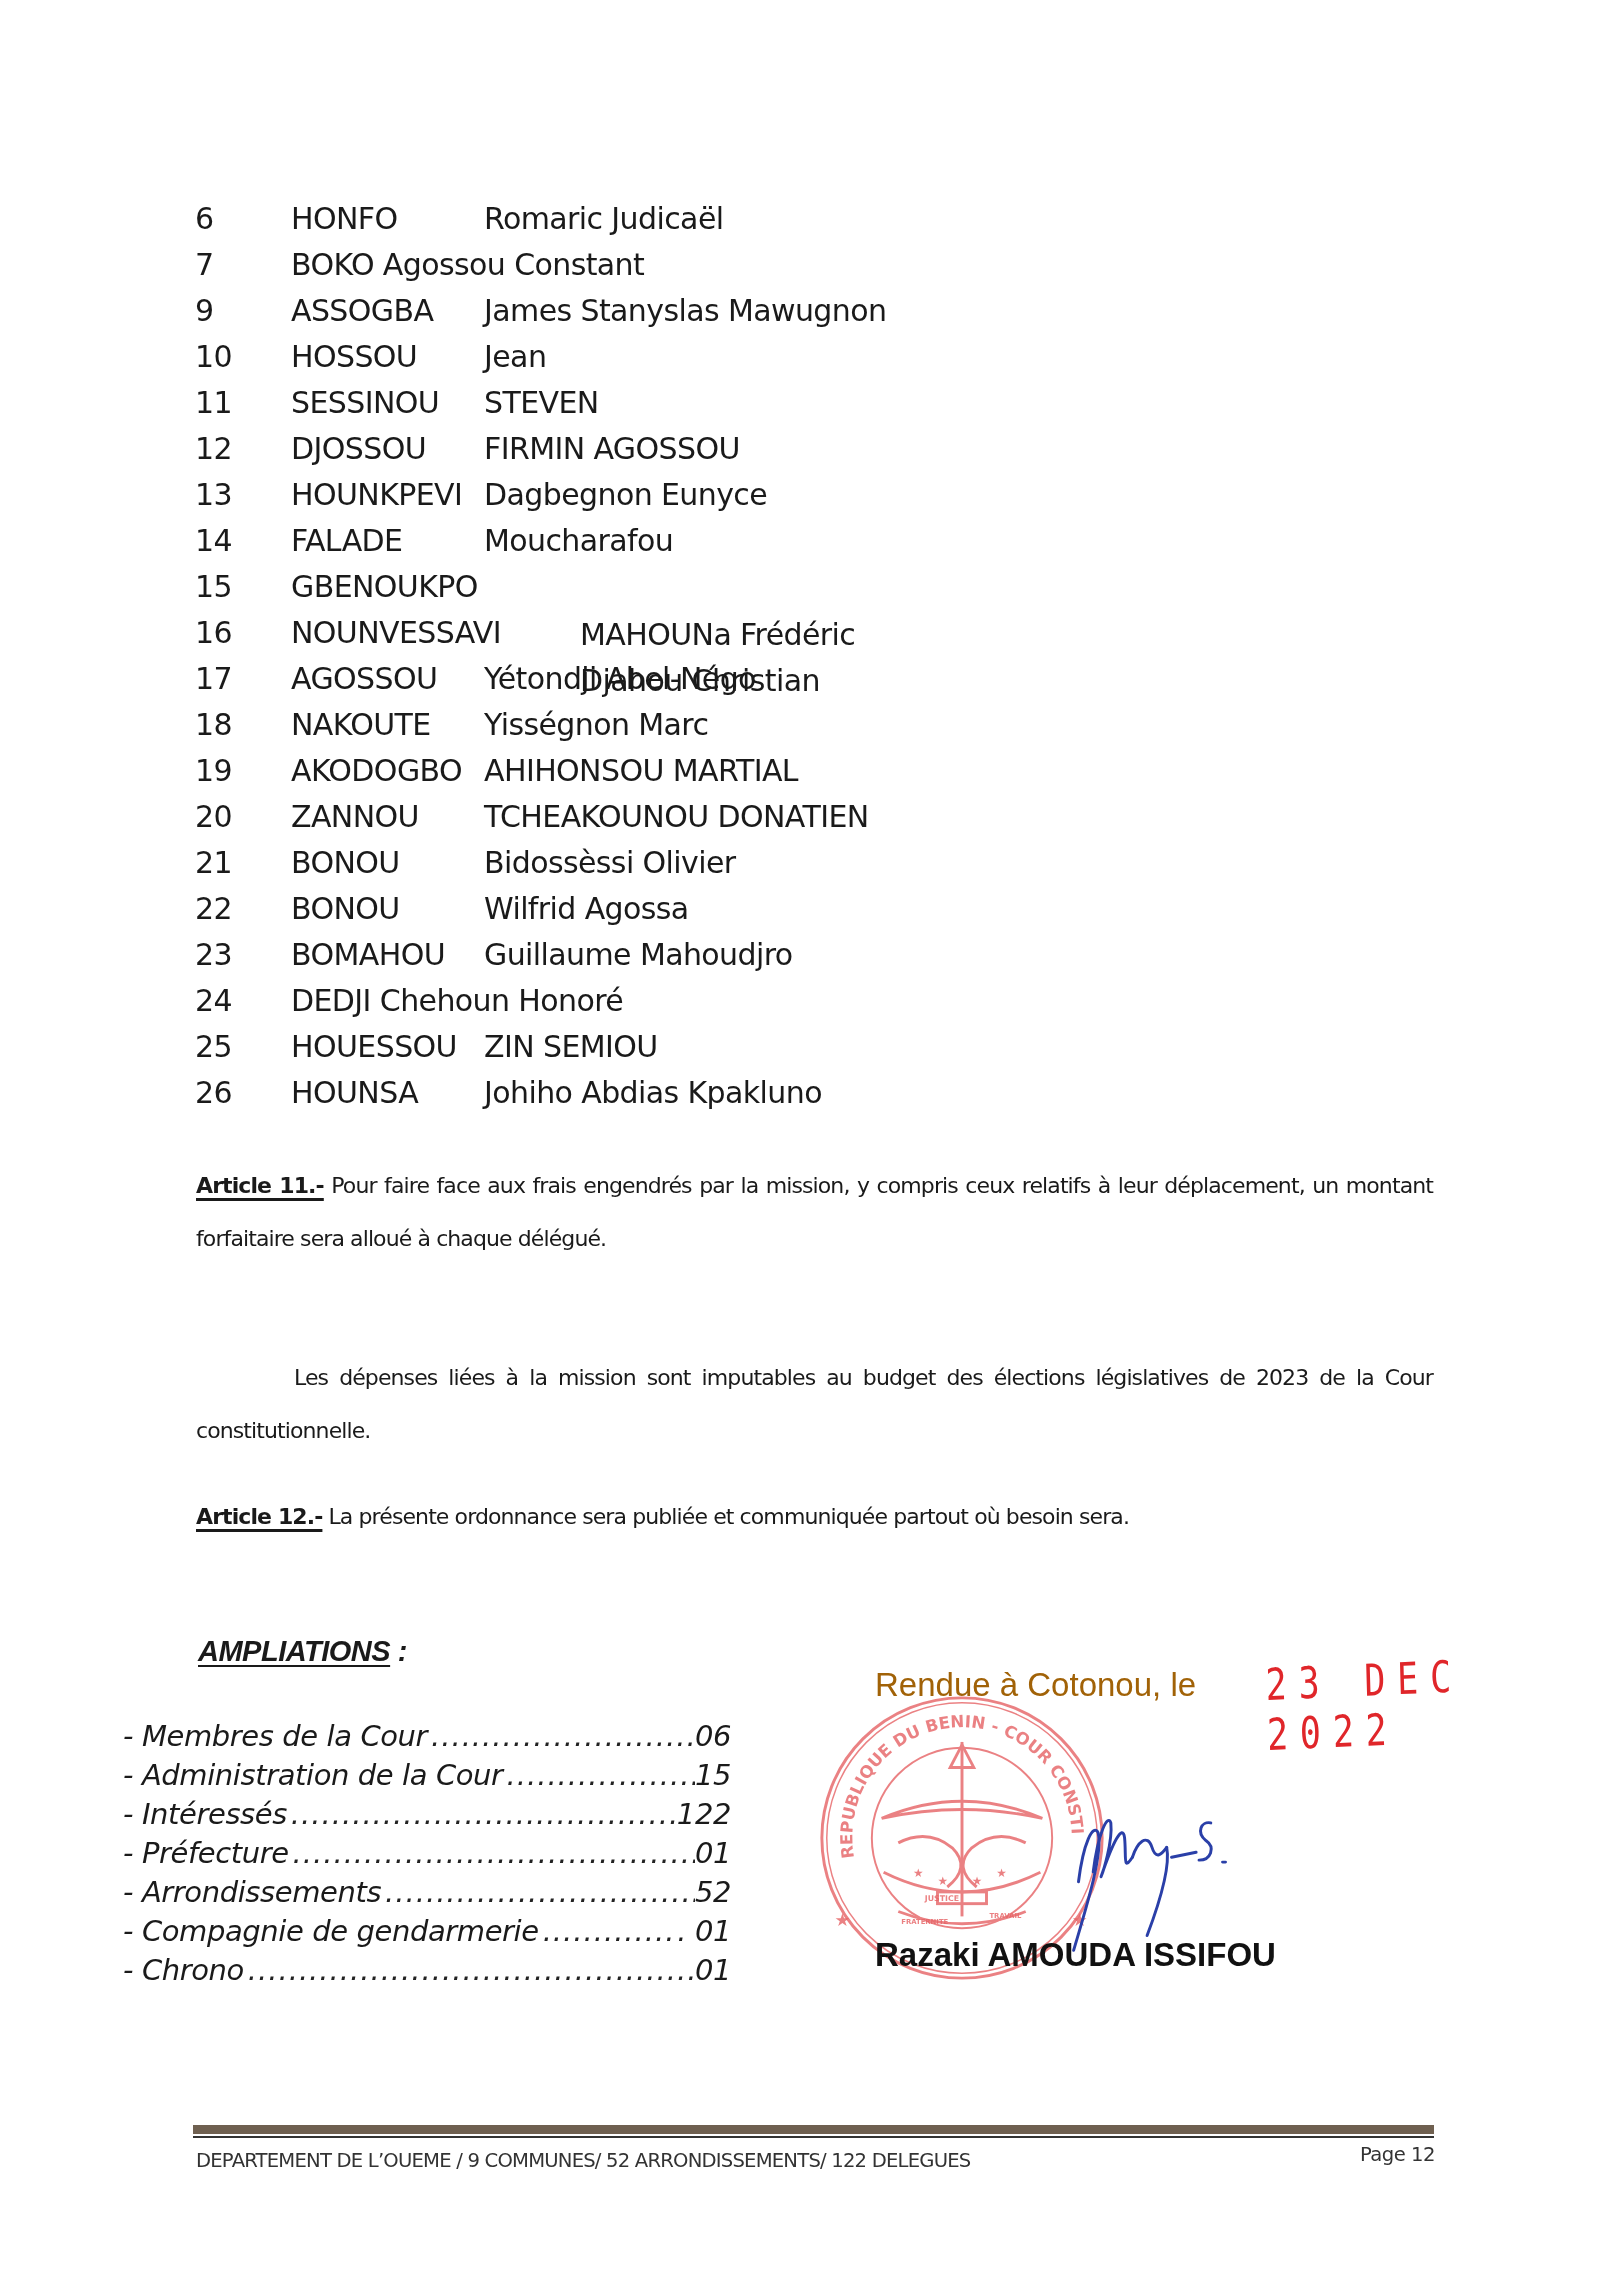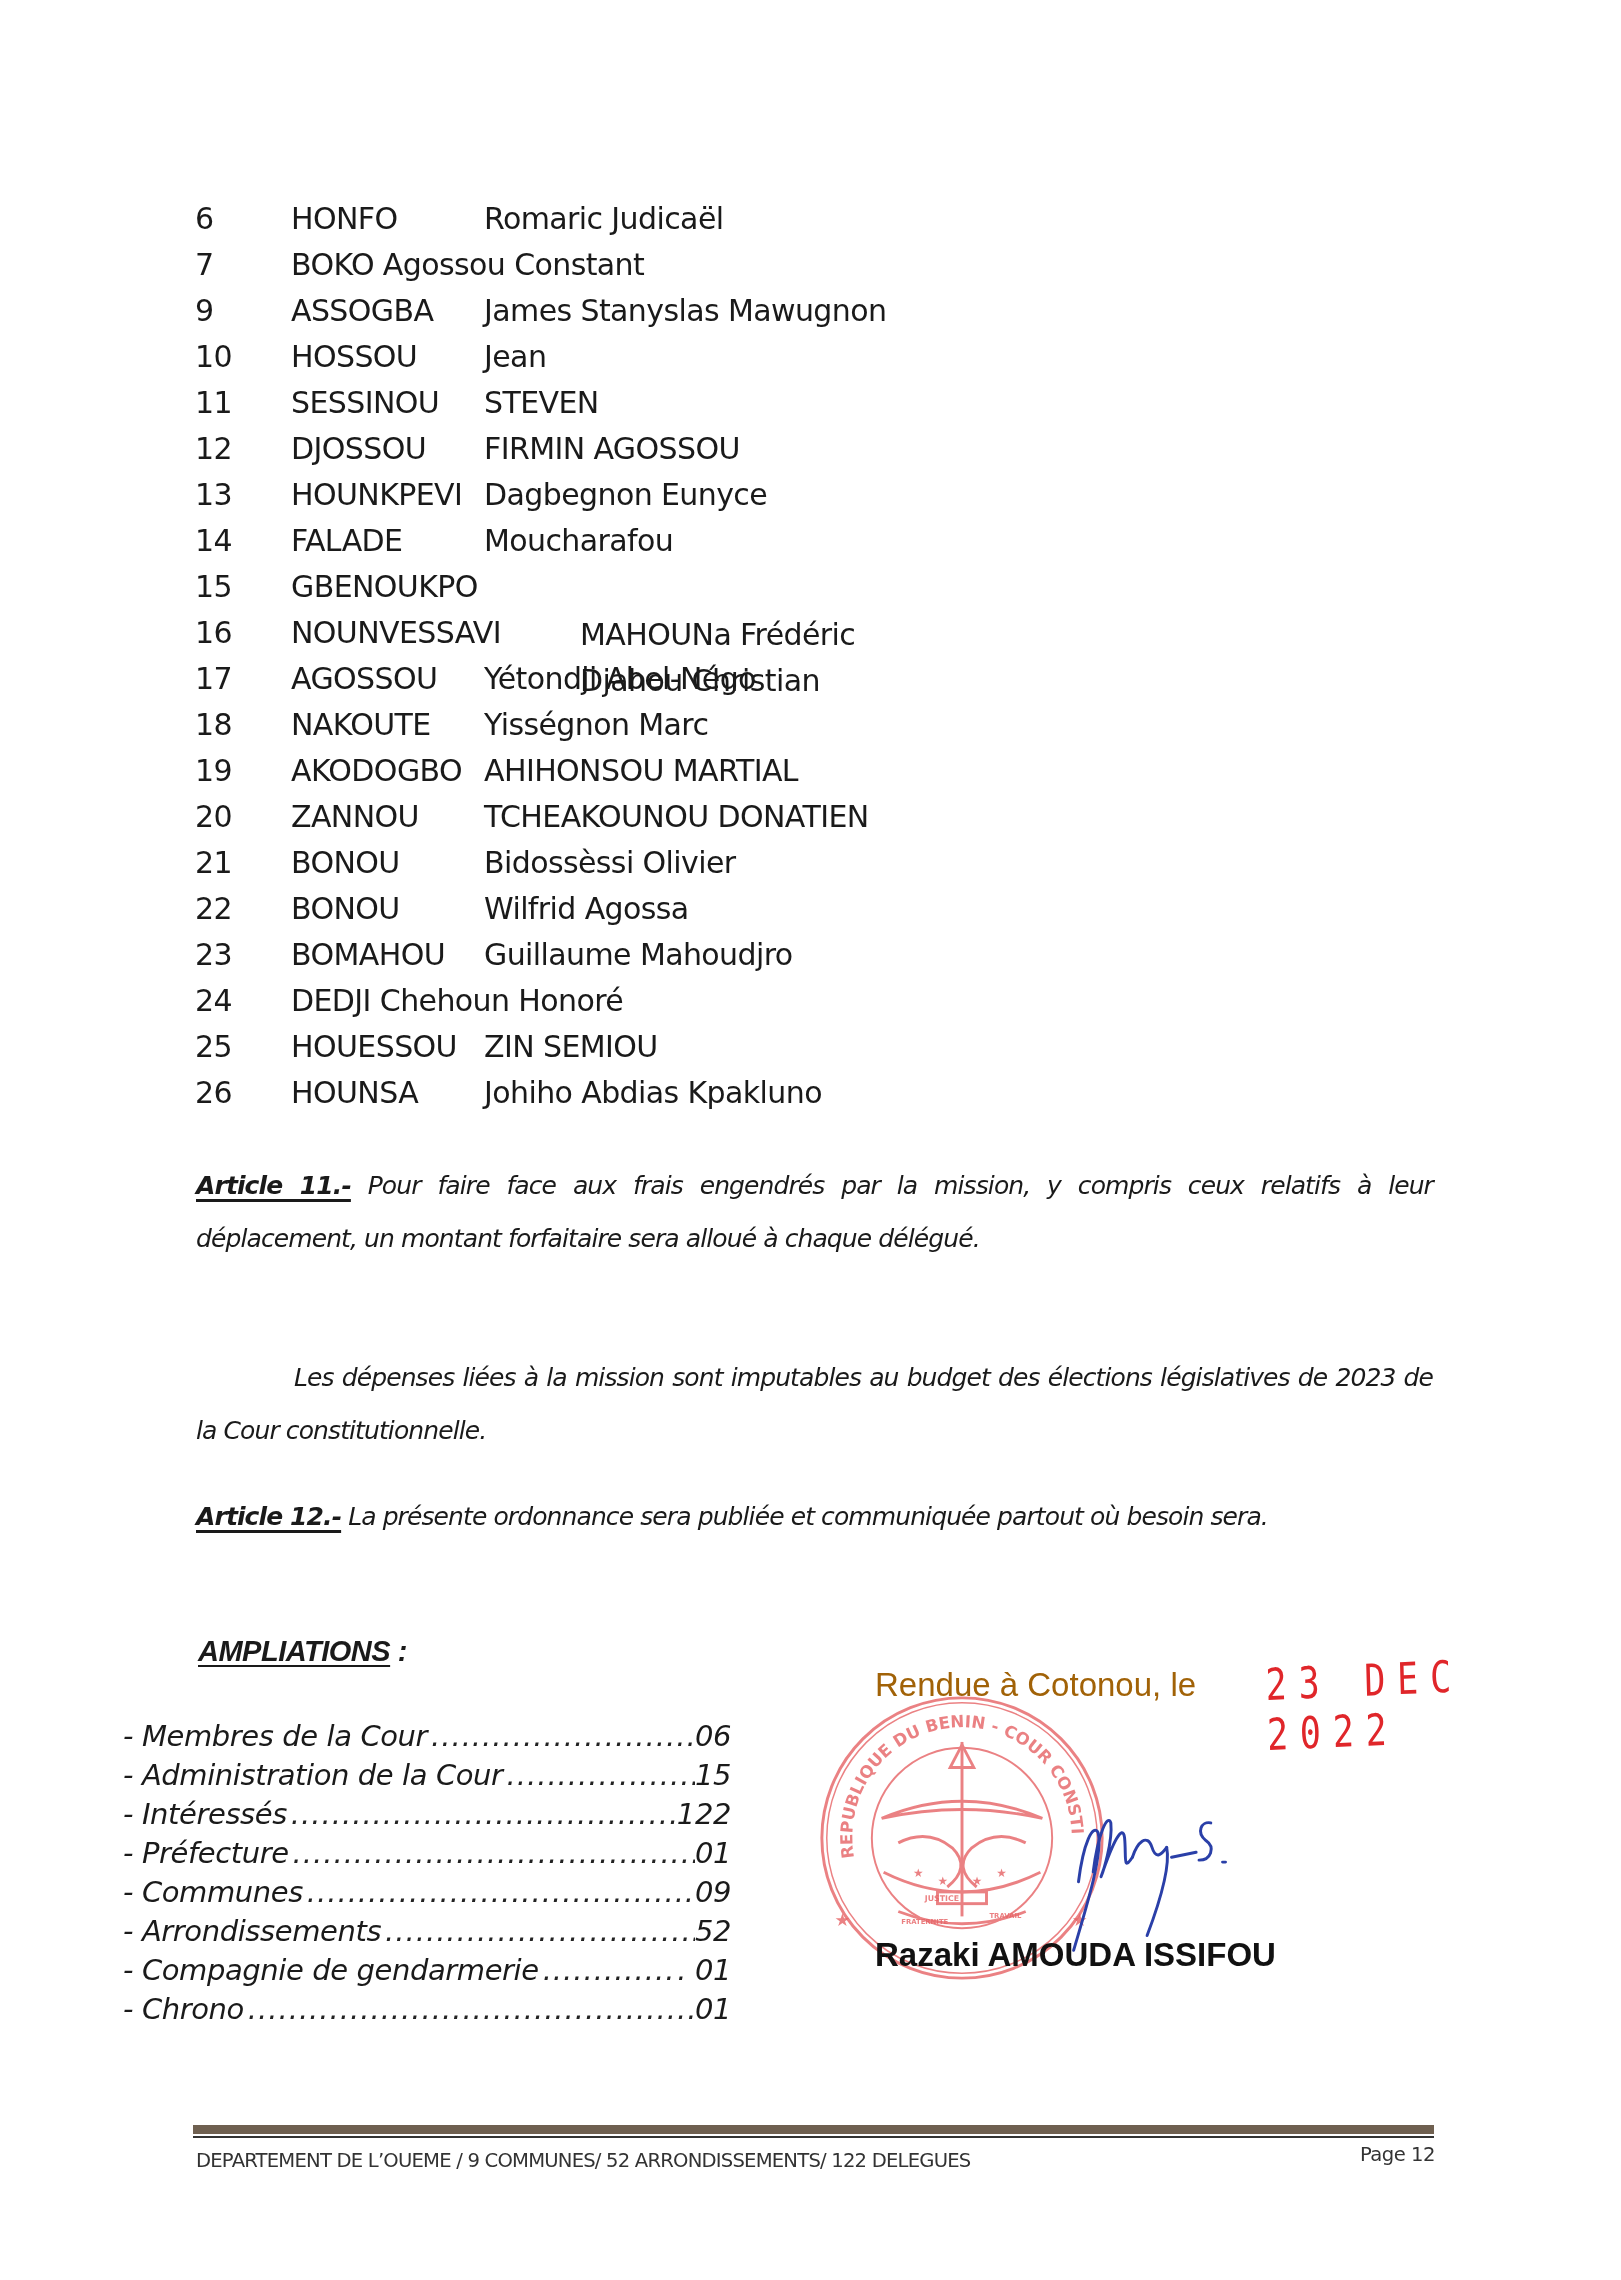--- a/index.html
+++ b/index.html
@@ -11,21 +11,21 @@
   .list { position: absolute; left: 195px; top: 196px; width: 980px; }
   .row { position: relative; height: 46px; font-family: "DejaVu Sans", sans-serif;
          font-size: 30px; line-height: 46px; white-space: nowrap; letter-spacing: -0.6px; }
   .row .num { position: absolute; left: 0; }
   .row .last { position: absolute; left: 96px; }
   .row .first { position: absolute; left: 289px; }
   .row.wide .first { position: absolute; left: 385px; margin-top: 48px; }
 
   
   .article { position: absolute; left: 196px; width: 1237px; font-family: "DejaVu Sans", sans-serif;
-             font-size: 25px; line-height: 53px; text-align: justify; letter-spacing: -0.9px; font-style: italic; }
+             font-size: 22px; line-height: 53px; text-align: justify; letter-spacing: -0.9px; }
   .article .lbl { font-weight: bold; text-decoration: underline; text-decoration-thickness: 2.9px;
                   text-underline-offset: 4.9px; }
   #art11 { top: 1159px; }
   #art11b { top: 1351px; text-indent: 98px; }
   #art12 { top: 1490px; }
 
   
   .ampl-title { position: absolute; left: 198px; top: 1635px; font-family: "Liberation Sans", sans-serif;
                 font-size: 29px; font-weight: bold; font-style: italic; letter-spacing: -0.5px; }
   .ampl-title .u { text-decoration: underline; text-underline-offset: 3.9px; text-decoration-thickness: 2px; }
@@ -184,25 +184,20 @@
       </div>
     <div class="ampl-row">
         <span class="lab">- Intéressés</span>
         <span class="dots"></span>
         <span class="cnt">122</span>
       </div>
     <div class="ampl-row">
         <span class="lab">- Préfecture</span>
         <span class="dots"></span>
         <span class="cnt">01</span>
-      </div>
-    <div class="ampl-row">
-        <span class="lab">- Communes</span>
-        <span class="dots"></span>
-        <span class="cnt">09</span>
       </div>
     <div class="ampl-row">
         <span class="lab">- Arrondissements</span>
         <span class="dots"></span>
         <span class="cnt">52</span>
       </div>
     <div class="ampl-row">
         <span class="lab">- Compagnie de gendarmerie</span>
         <span class="dots"></span>
         <span class="cnt">. 01</span>

